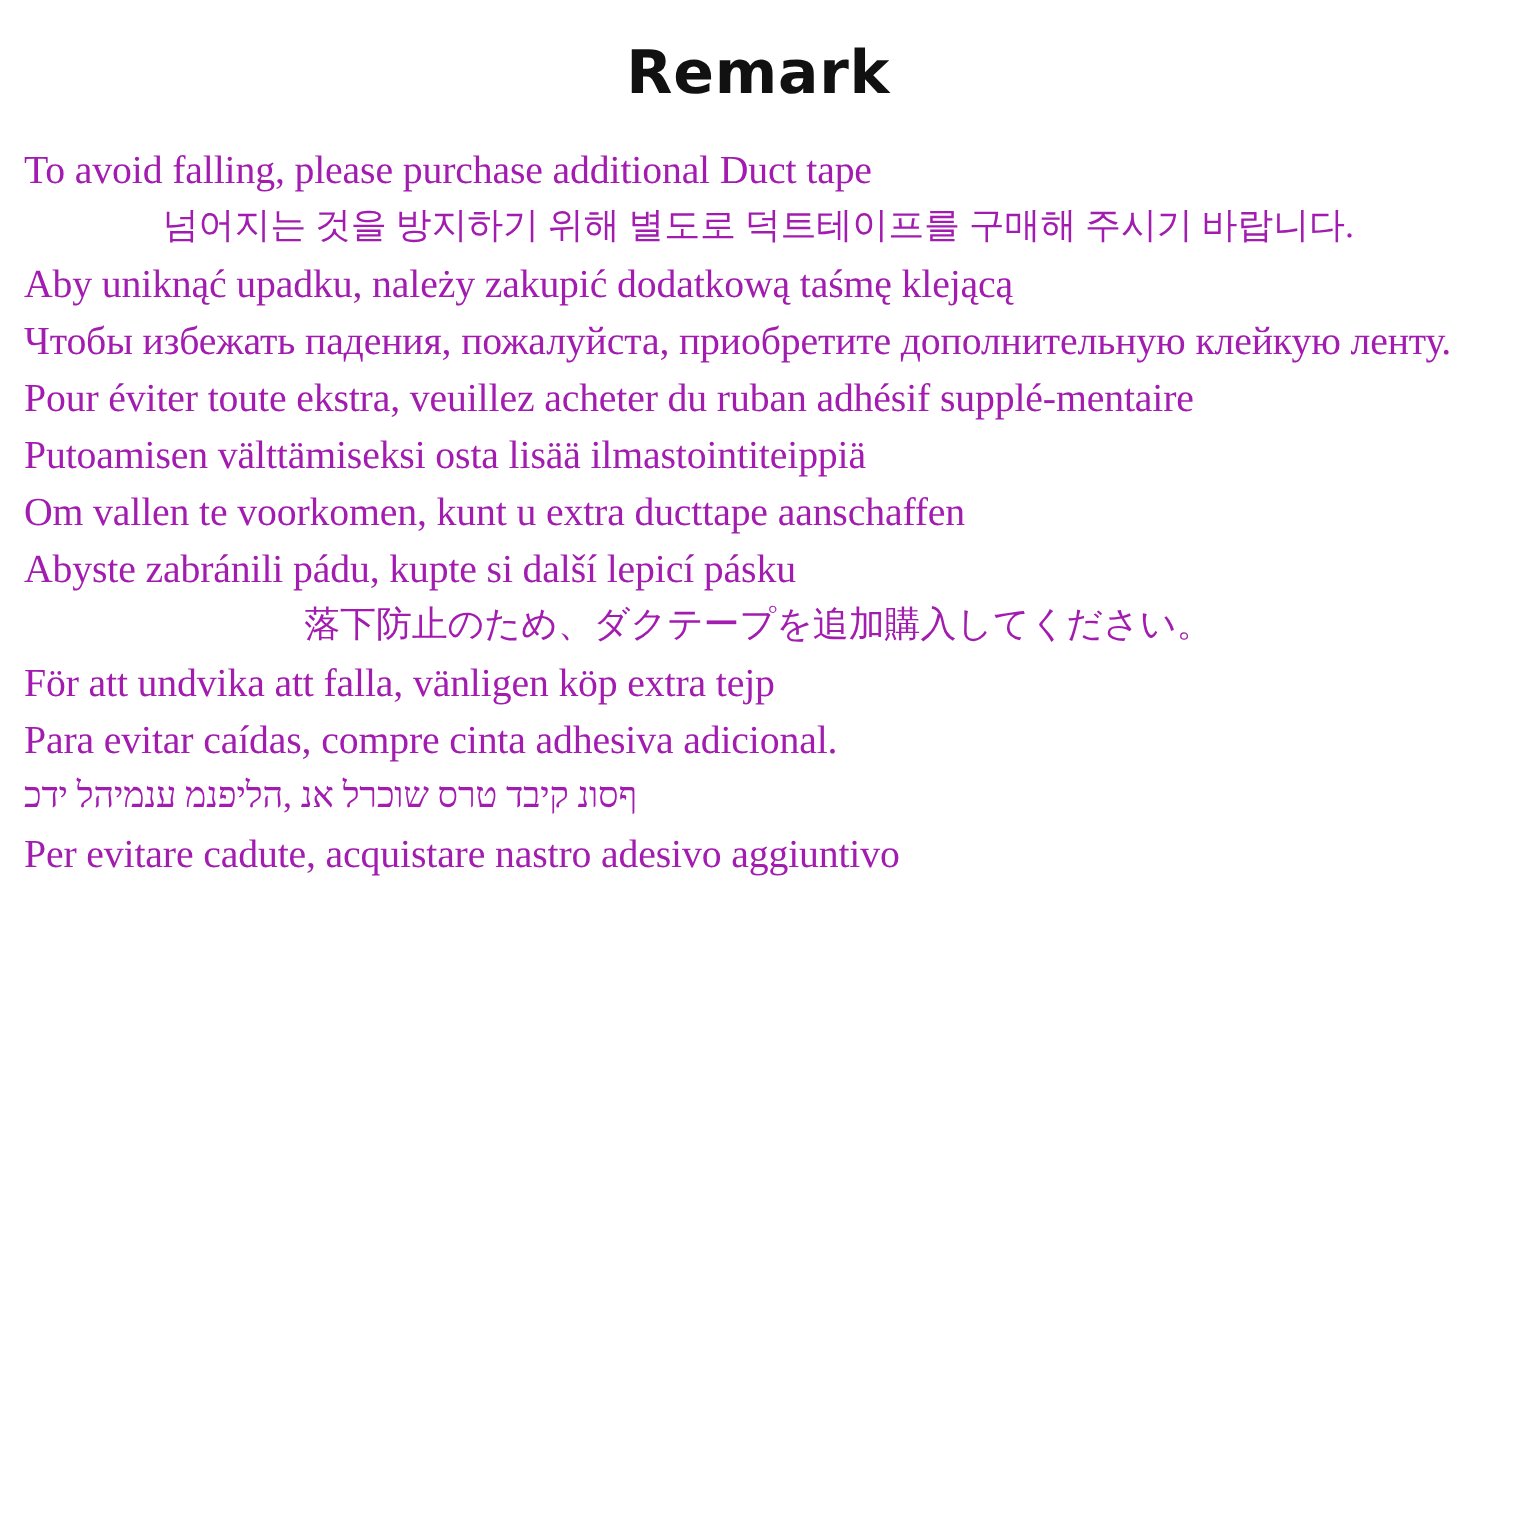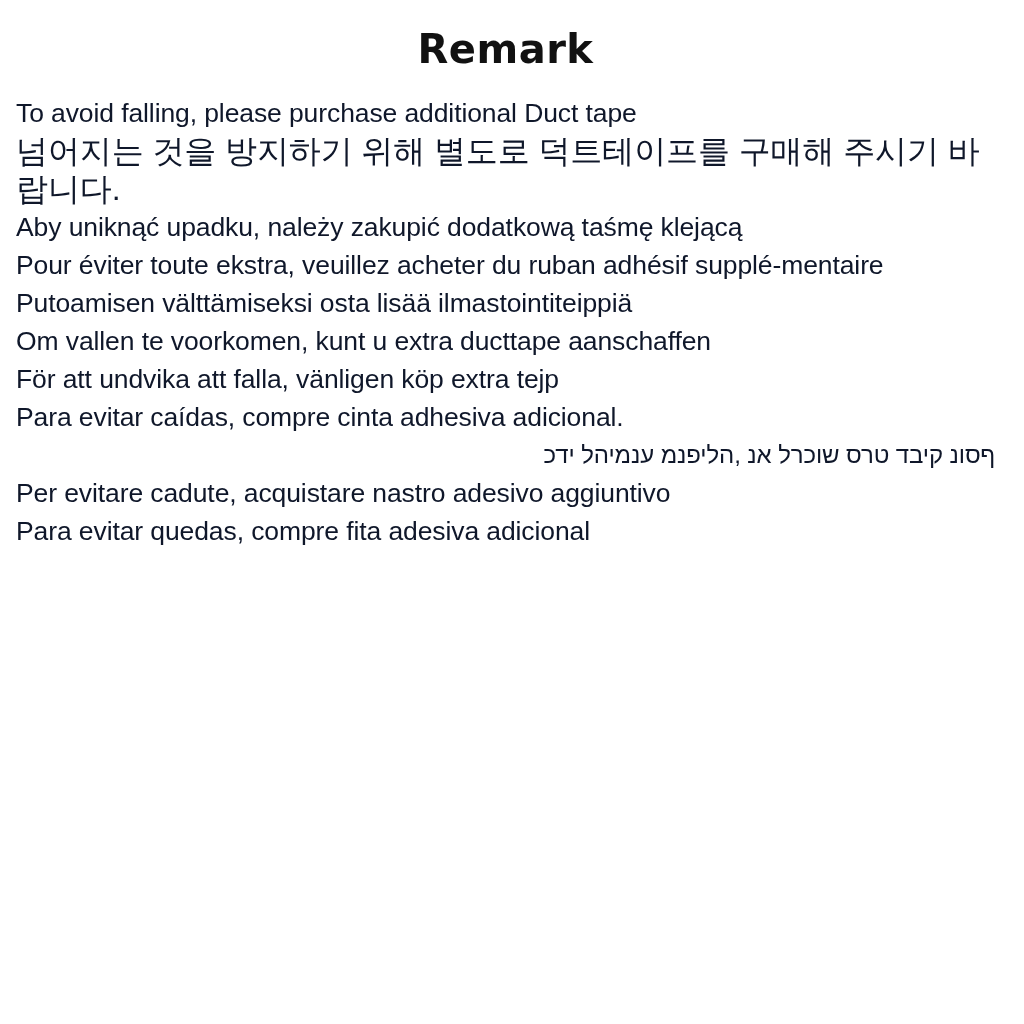--- a/index.html
+++ b/index.html
@@ -29,46 +29,49 @@
     margin: 8px 0 22px 0;
     color: #111111;
     font-family: "DejaVu Sans", sans-serif;
   }
   .lines {
     display: block;
   }
   .line {
     font-size: 26.5px;
     line-height: 38px;
-    color: #0f172a;
-    font-family: Liberation Sans, sans-serif;
+    color: #a21caf;
+    font-family: Liberation Serif, serif;
     white-space: pre-wrap;
     word-break: normal;
     letter-spacing: -0.1px;
   }
   .line.rtl {
     direction: rtl;
-    text-align: right;
+    text-align: left;
     font-size: 24px;
   }
   .line.cjk {
-    font-size: 32px;
+    font-size: 24px;
+    text-align: center;
   }
 </style>
 </head>
 <body>
 
 <div class="page">
   <div class="doc-title">Remark</div>
   <div class="lines">
     <div class="line">To avoid falling, please purchase additional Duct tape</div>
     <div class="line cjk">넘어지는 것을 방지하기 위해 별도로 덕트테이프를 구매해 주시기 바랍니다.</div>
     <div class="line">Aby uniknąć upadku, należy zakupić dodatkową taśmę klejącą</div>
+    <div class="line">Чтобы избежать падения, пожалуйста, приобретите дополнительную клейкую ленту.</div>
     <div class="line">Pour éviter toute ekstra, veuillez acheter du ruban adhésif supplé-mentaire</div>
     <div class="line">Putoamisen välttämiseksi osta lisää ilmastointiteippiä</div>
     <div class="line">Om vallen te voorkomen, kunt u extra ducttape aanschaffen</div>
+    <div class="line">Abyste zabránili pádu, kupte si další lepicí pásku</div>
+    <div class="line cjk">落下防止のため、ダクテープを追加購入してください。</div>
     <div class="line">För att undvika att falla, vänligen köp extra tejp</div>
     <div class="line">Para evitar caídas, compre cinta adhesiva adicional.</div>
     <div class="line rtl">ףסונ קיבד טרס שוכרל אנ ,הליפנמ ענמיהל ידכ</div>
     <div class="line">Per evitare cadute, acquistare nastro adesivo aggiuntivo</div>
-    <div class="line">Para evitar quedas, compre fita adesiva adicional</div>
   </div>
 </div>
 
 </body></html>

